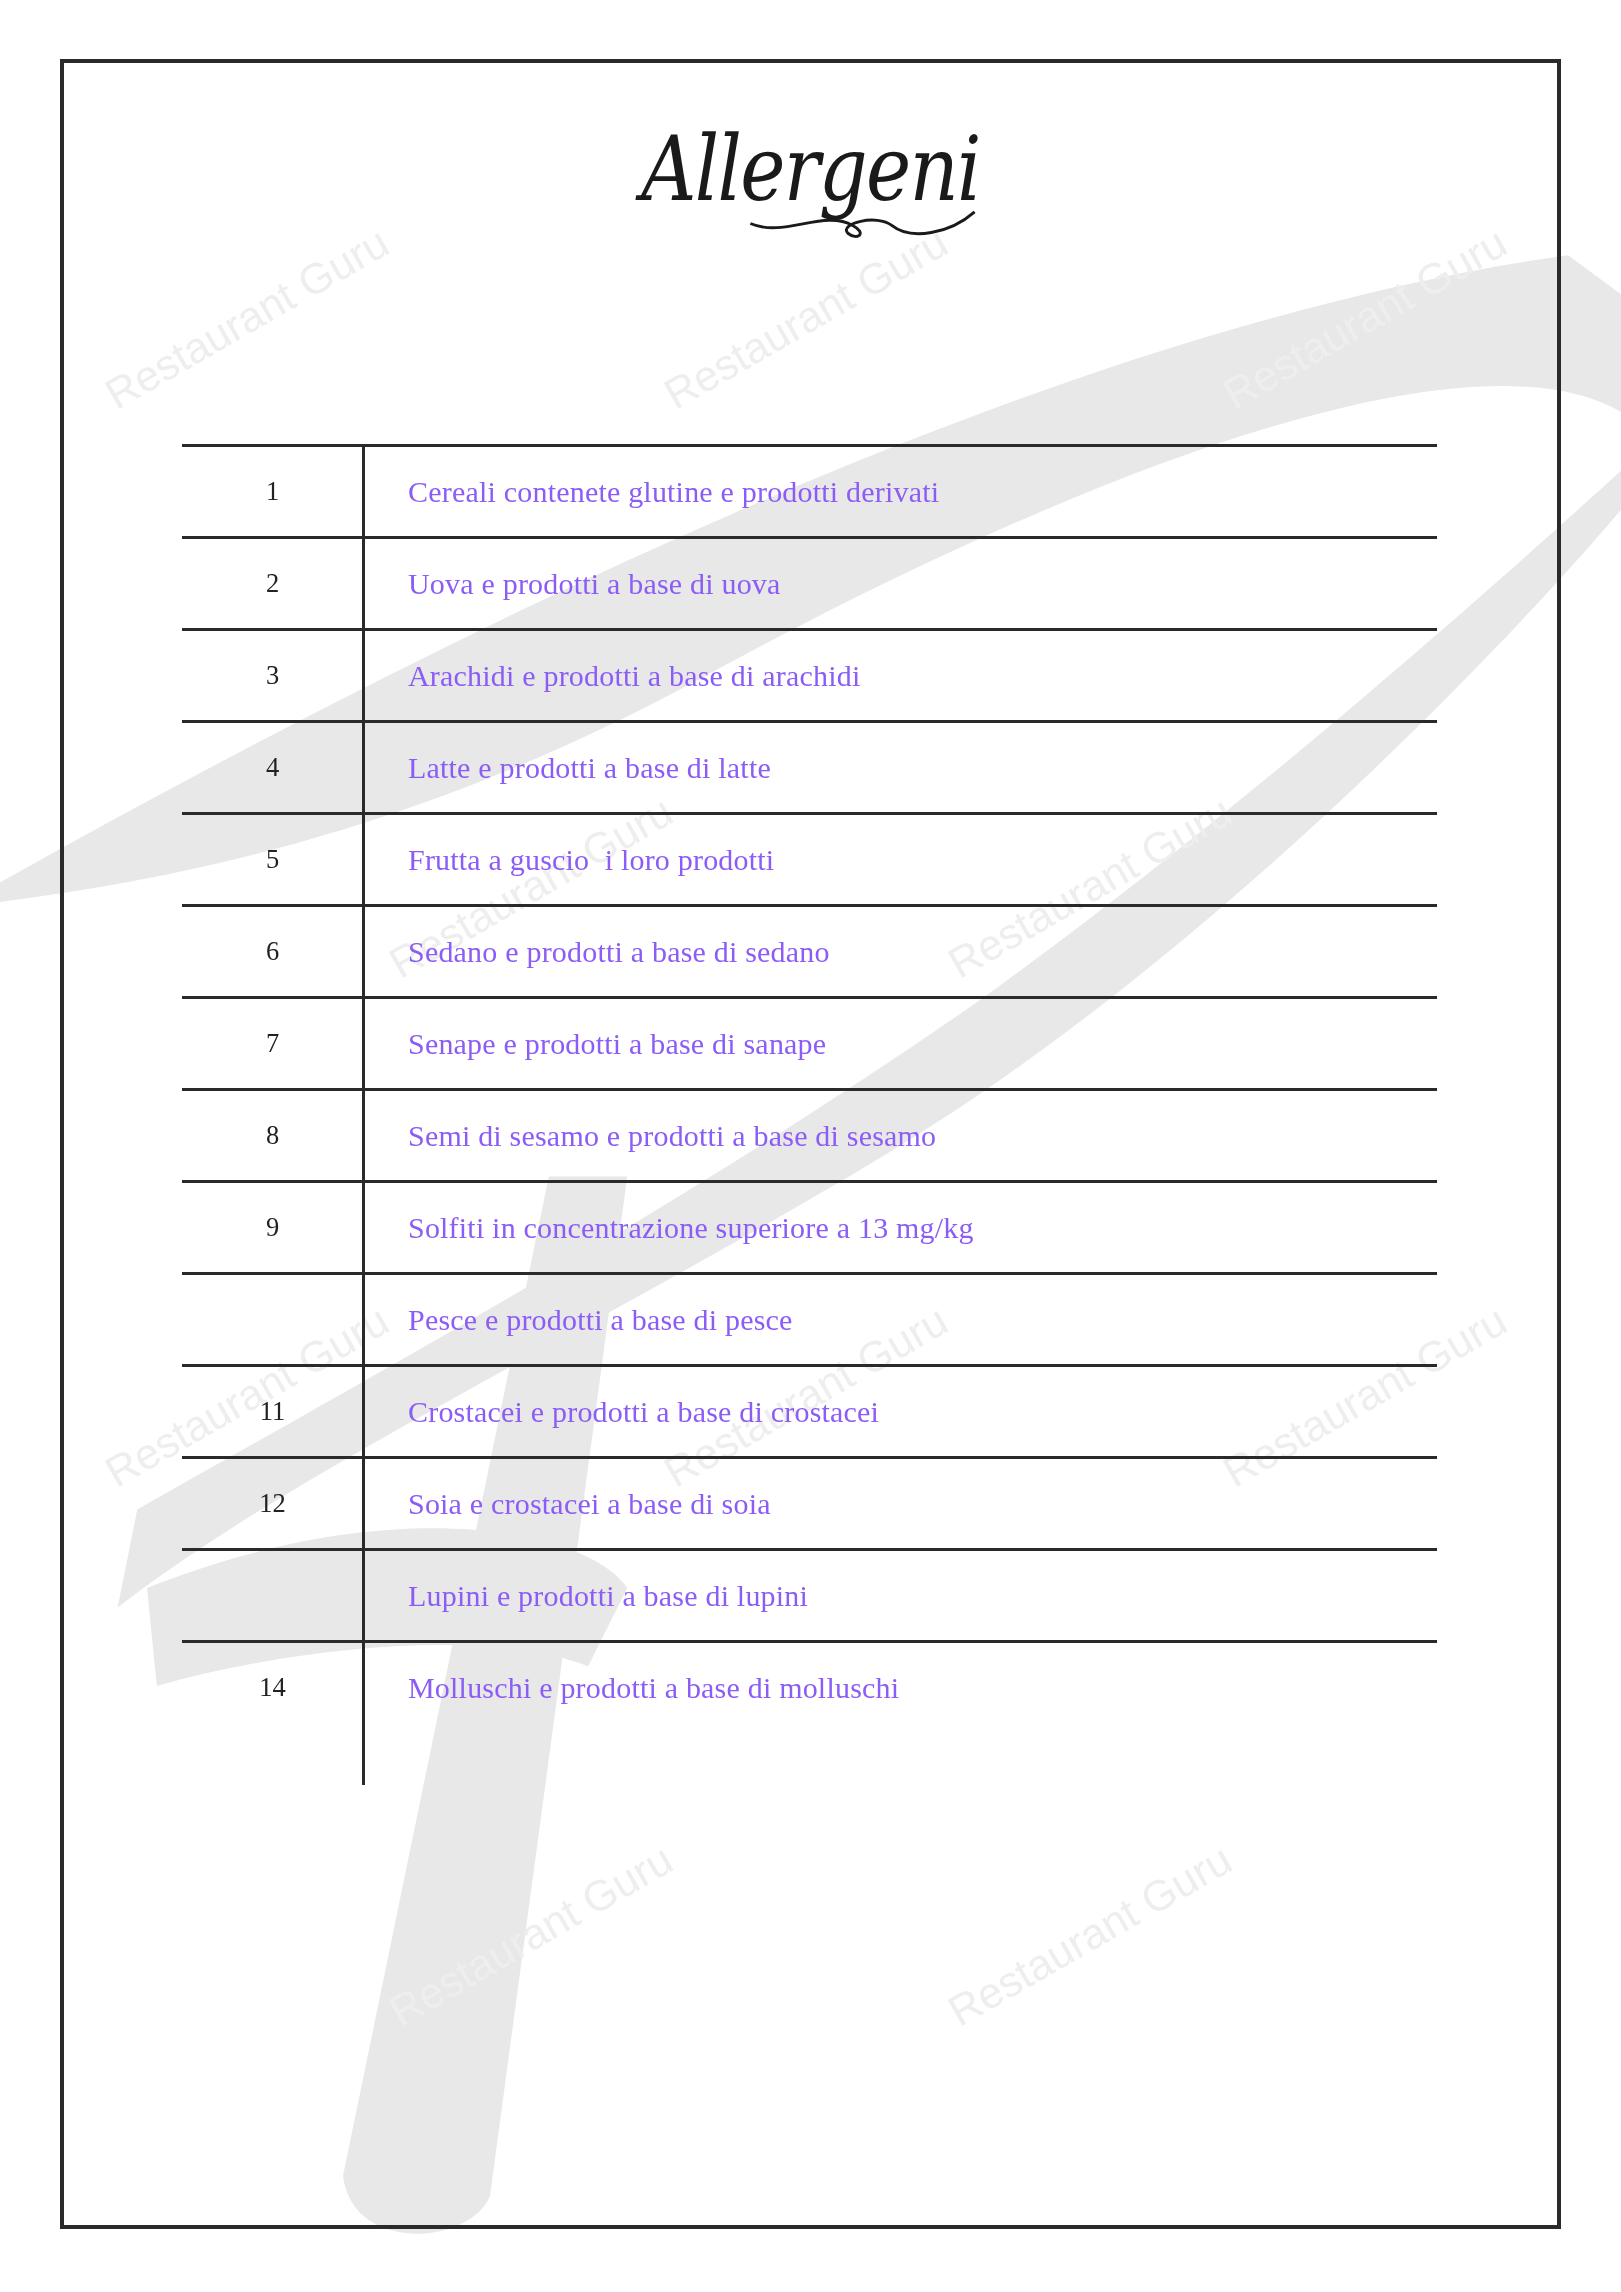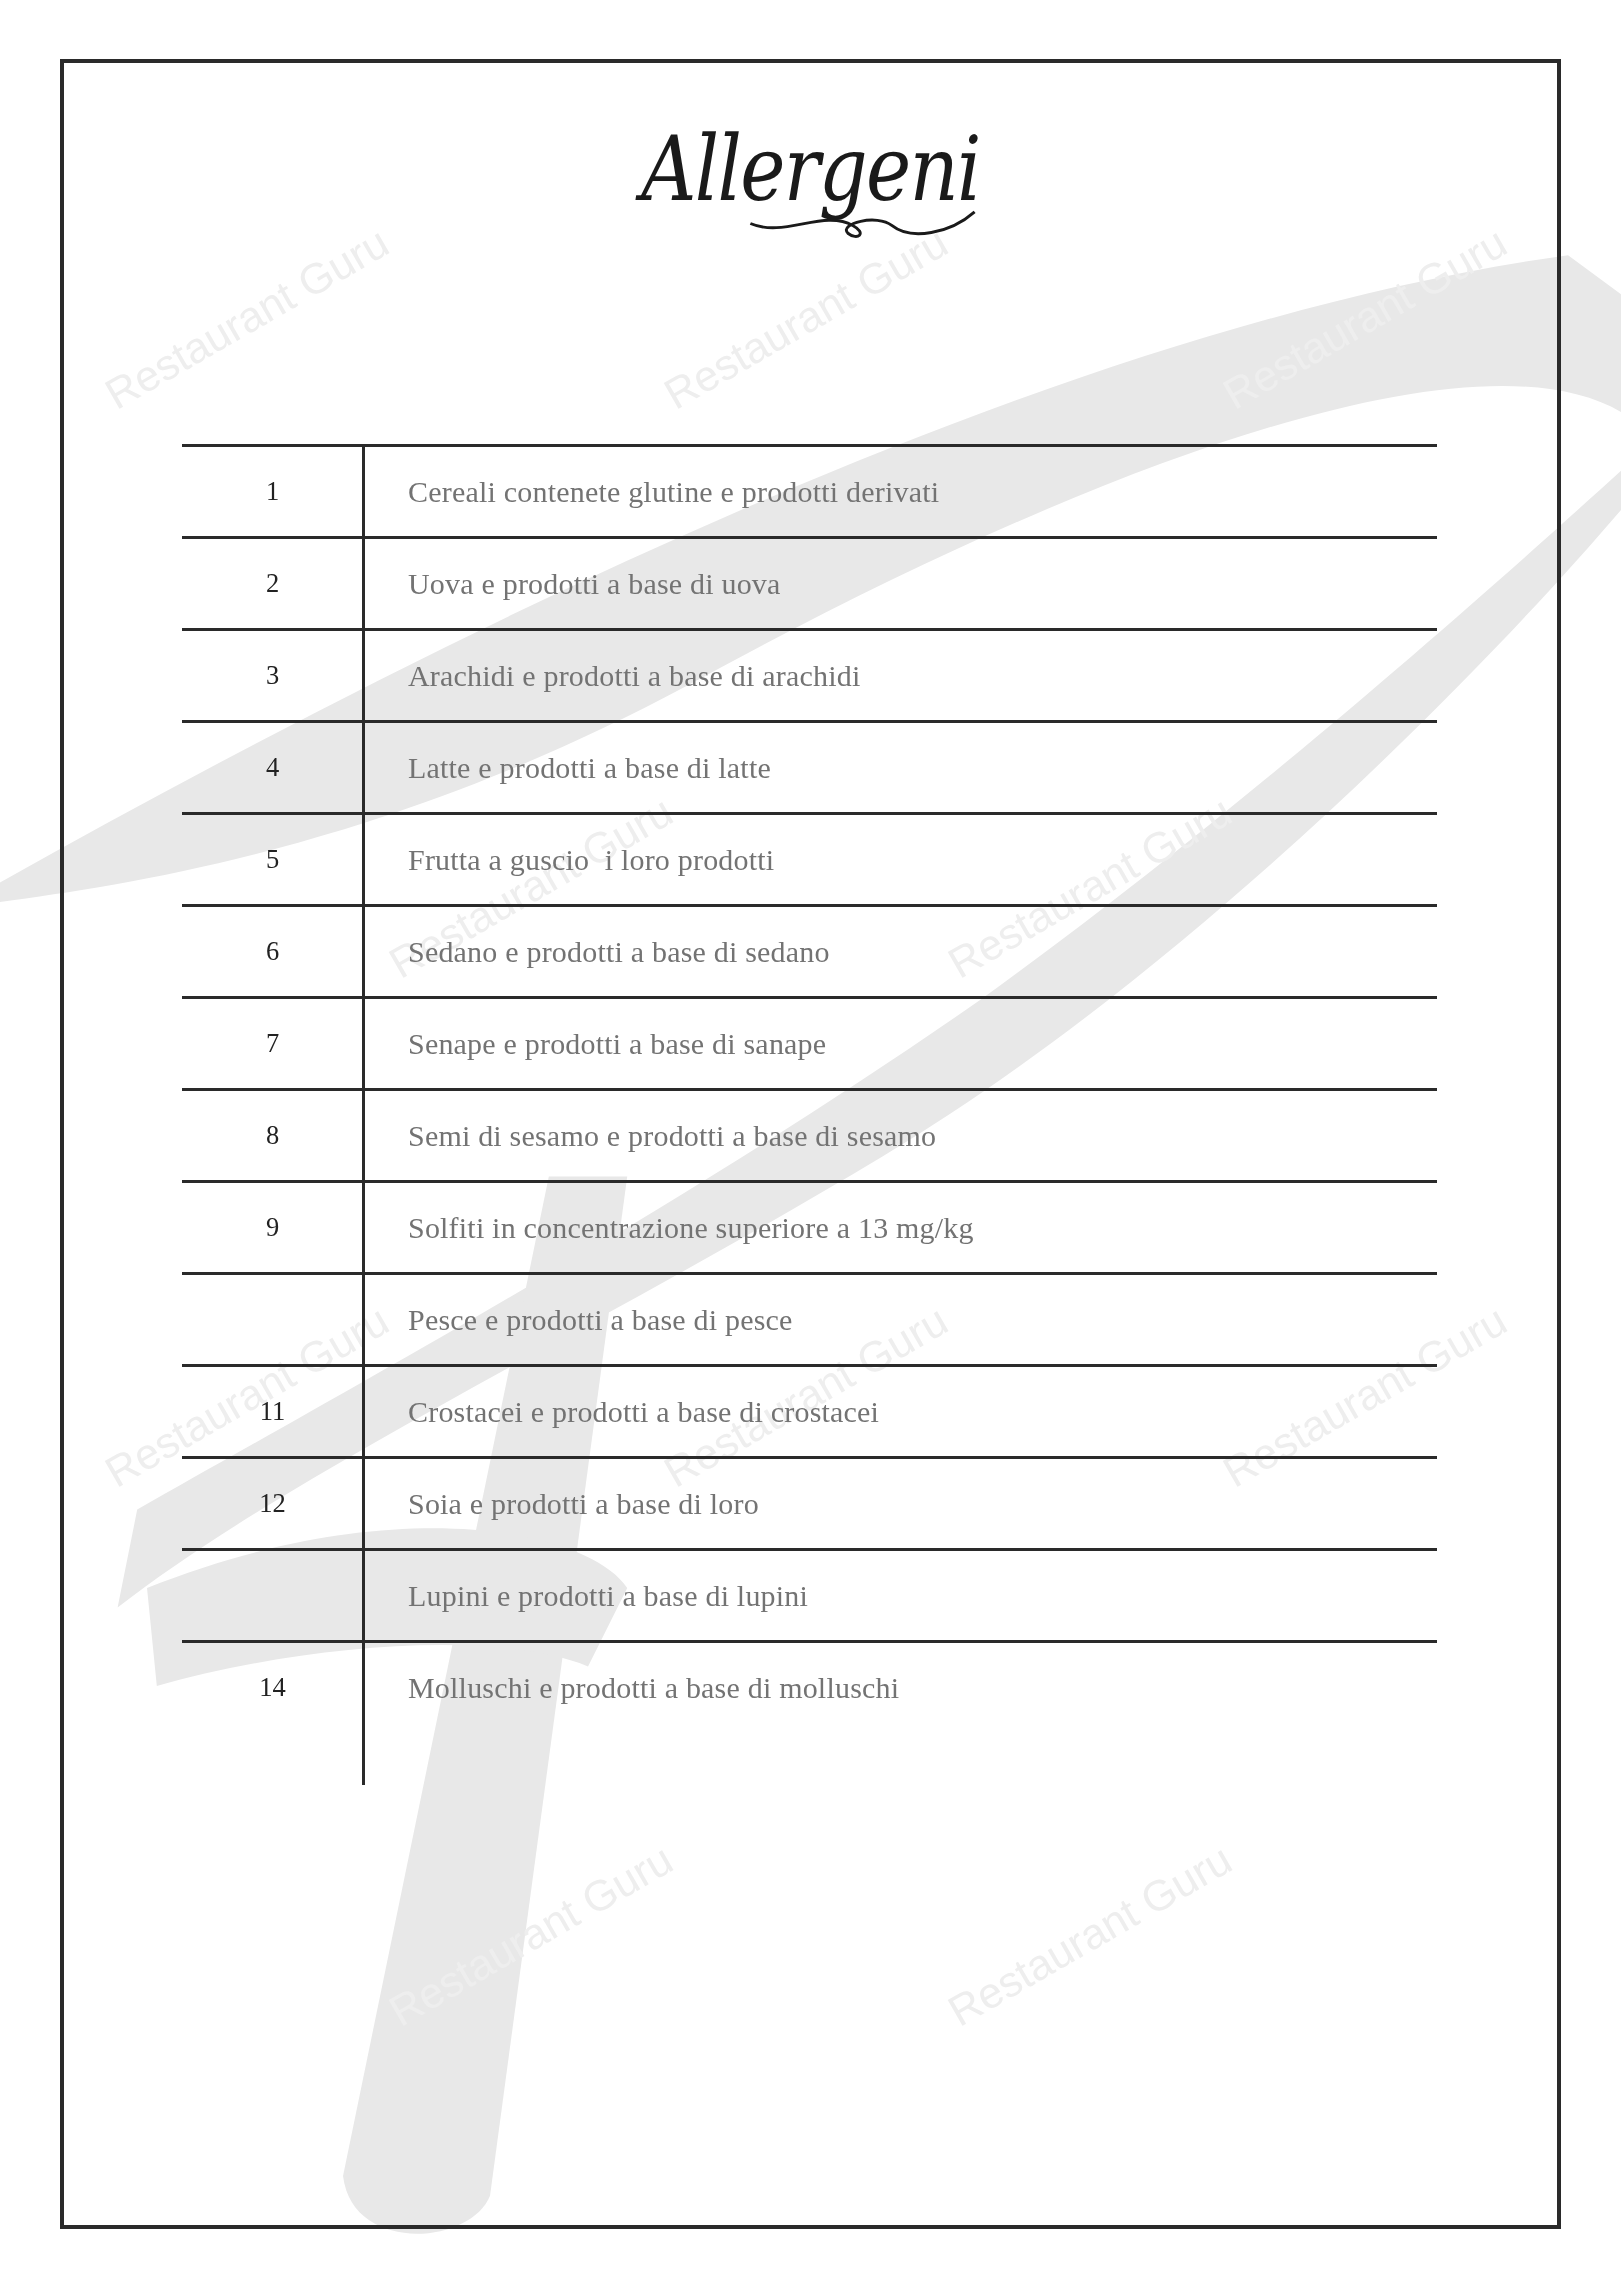--- a/index.html
+++ b/index.html
@@ -5,21 +5,21 @@
   html, body { margin:0; padding:0; }
   body { width:1621px; height:2293px; background:#ffffff; position:relative; overflow:hidden; font-family:"Liberation Serif", serif; }
   .frame { position:absolute; left:60px; top:59px; width:1501px; height:2170px; border:4.9px solid #2a2a2a; box-sizing:border-box; }
   .title { position:absolute; left:0; top:116px; width:1621px; text-align:center; font-family:"DejaVu Serif", serif; font-style:italic; font-size:90px; color:#1a1a1a; letter-spacing:-2px; transform:scaleX(0.85); }
   .flourish { position:absolute; left:745px; top:204px; width:235px; height:39px; }
   .brush { position:absolute; left:0; top:0; width:1621px; height:2293px; pointer-events:none; }
   .wm { position:absolute; font-family:"Liberation Sans", sans-serif; font-size:43px; color:#eeeeee; transform:rotate(-30deg); white-space:nowrap; }
   .table { position:absolute; left:182px; top:444px; width:1255px; }
   .row { position:relative; height:92px; border-top:3.9px solid #2a2a2a; box-sizing:border-box; }
   .num { position:absolute; left:0; width:181px; top:0; bottom:0; display:flex; align-items:center; justify-content:center; font-size:26.5px; color:#222; }
-  .txt { position:absolute; left:226px; top:0; bottom:0; display:flex; align-items:center; font-size:30px; color:#737373; letter-spacing:0.2px; }
+  .txt { position:absolute; left:226px; top:0; bottom:0; display:flex; align-items:center; font-size:30px; color:#8b5cf6; letter-spacing:0.2px; }
   .divider { position:absolute; left:180px; top:0; width:2.9px; height:1341px; background:#2a2a2a; }
 </style>
 </head>
 <body>
 
 <svg class="brush" viewBox="0 0 1654 2339" xmlns="http://www.w3.org/2000/svg">
   <path d="M0 900 C 500 620, 1100 330, 1600 260 L 1654 300 L 1654 420 C 1500 330, 1100 480, 700 700 C 400 860, 150 900, 0 920 Z" fill="#e8e8e8"></path>
   <path d="M1654 520 C 1500 700, 1200 1000, 900 1180 C 600 1360, 300 1500, 120 1640 L 140 1540 C 350 1420, 700 1230, 1000 1020 C 1250 840, 1500 620, 1654 480 Z" fill="#e8e8e8"></path>
   <path d="M560 1200 L 640 1200 L 500 2240 C 480 2290, 360 2300, 350 2220 Z" fill="#e8e8e8"></path>
   <path d="M150 1620 C 400 1520, 600 1560, 640 1620 L 600 1700 C 500 1660, 300 1680, 160 1720 Z" fill="#e8e8e8"></path>
@@ -83,21 +83,21 @@
     </div>
   <div class="row">
       <span class="txt">Pesce e prodotti a base di pesce</span>
     </div>
   <div class="row">
       <span class="num">11</span>
       <span class="txt">Crostacei e prodotti a base di crostacei</span>
     </div>
   <div class="row">
       <span class="num">12</span>
-      <span class="txt">Soia e prodotti a base di loro</span>
+      <span class="txt">Soia e crostacei a base di soia</span>
     </div>
   <div class="row">
       <span class="txt">Lupini e prodotti a base di lupini</span>
     </div>
   <div class="row">
       <span class="num">14</span>
       <span class="txt">Molluschi e prodotti a base di molluschi</span>
     </div>
 </div>
 

